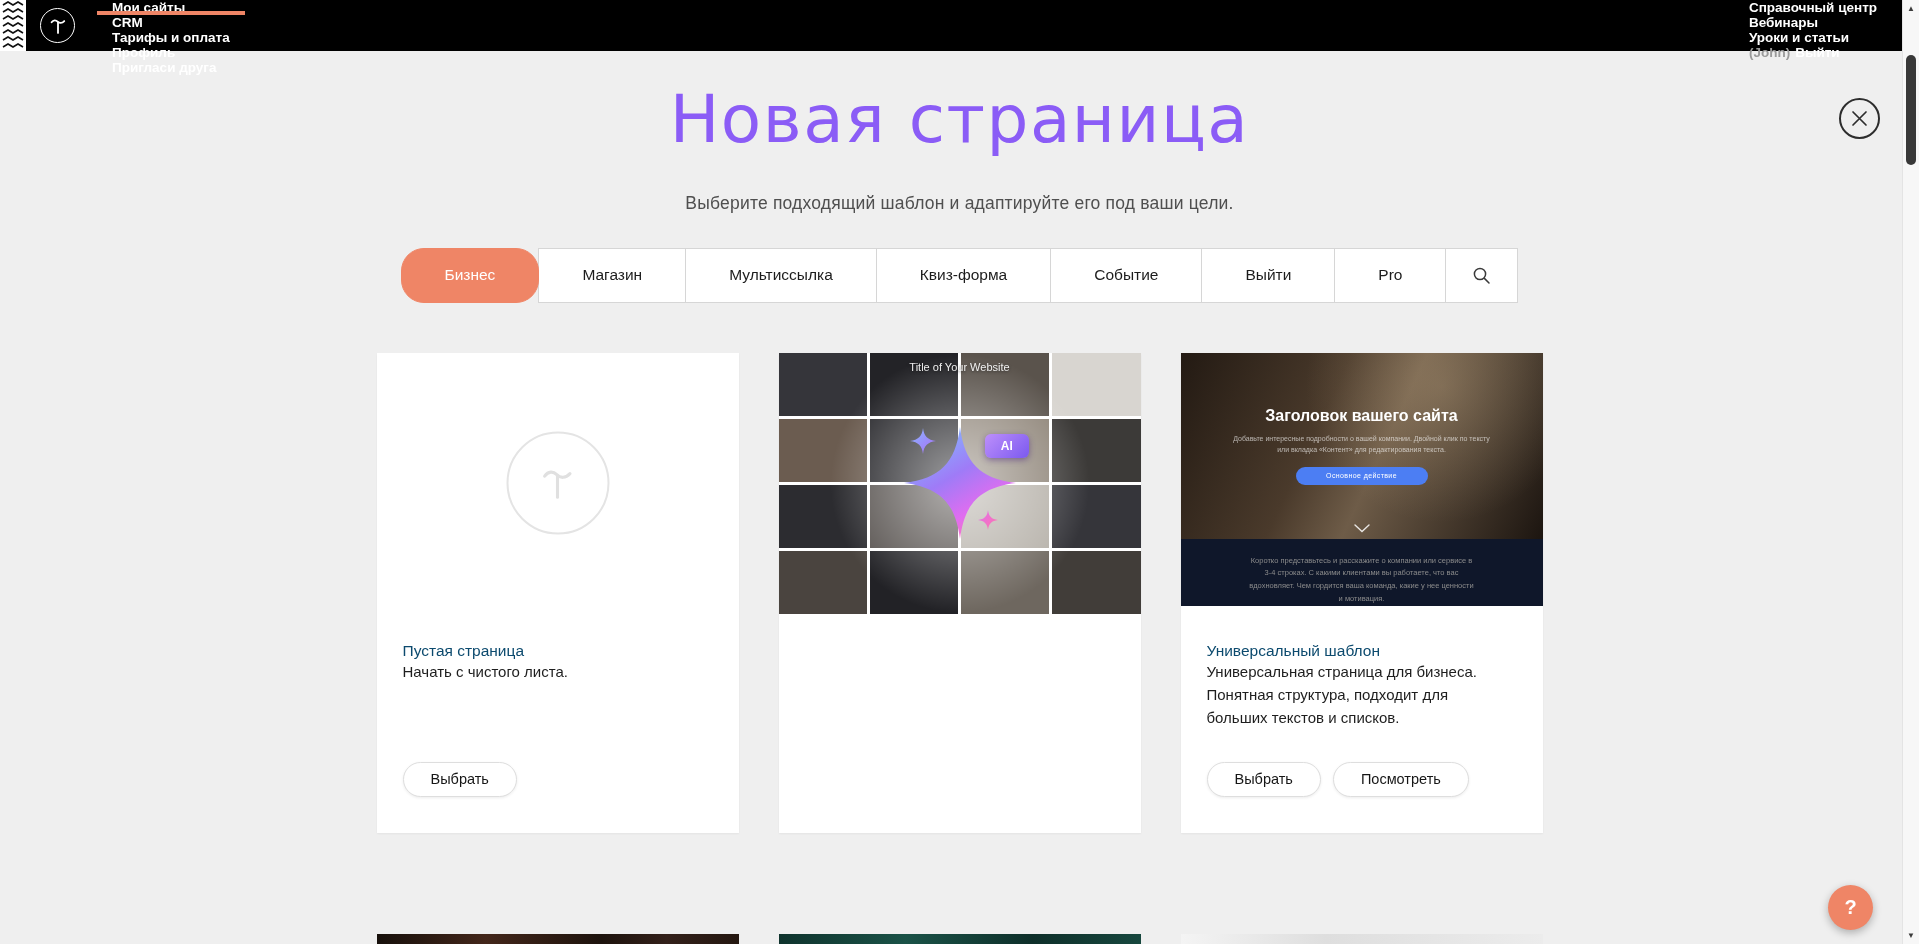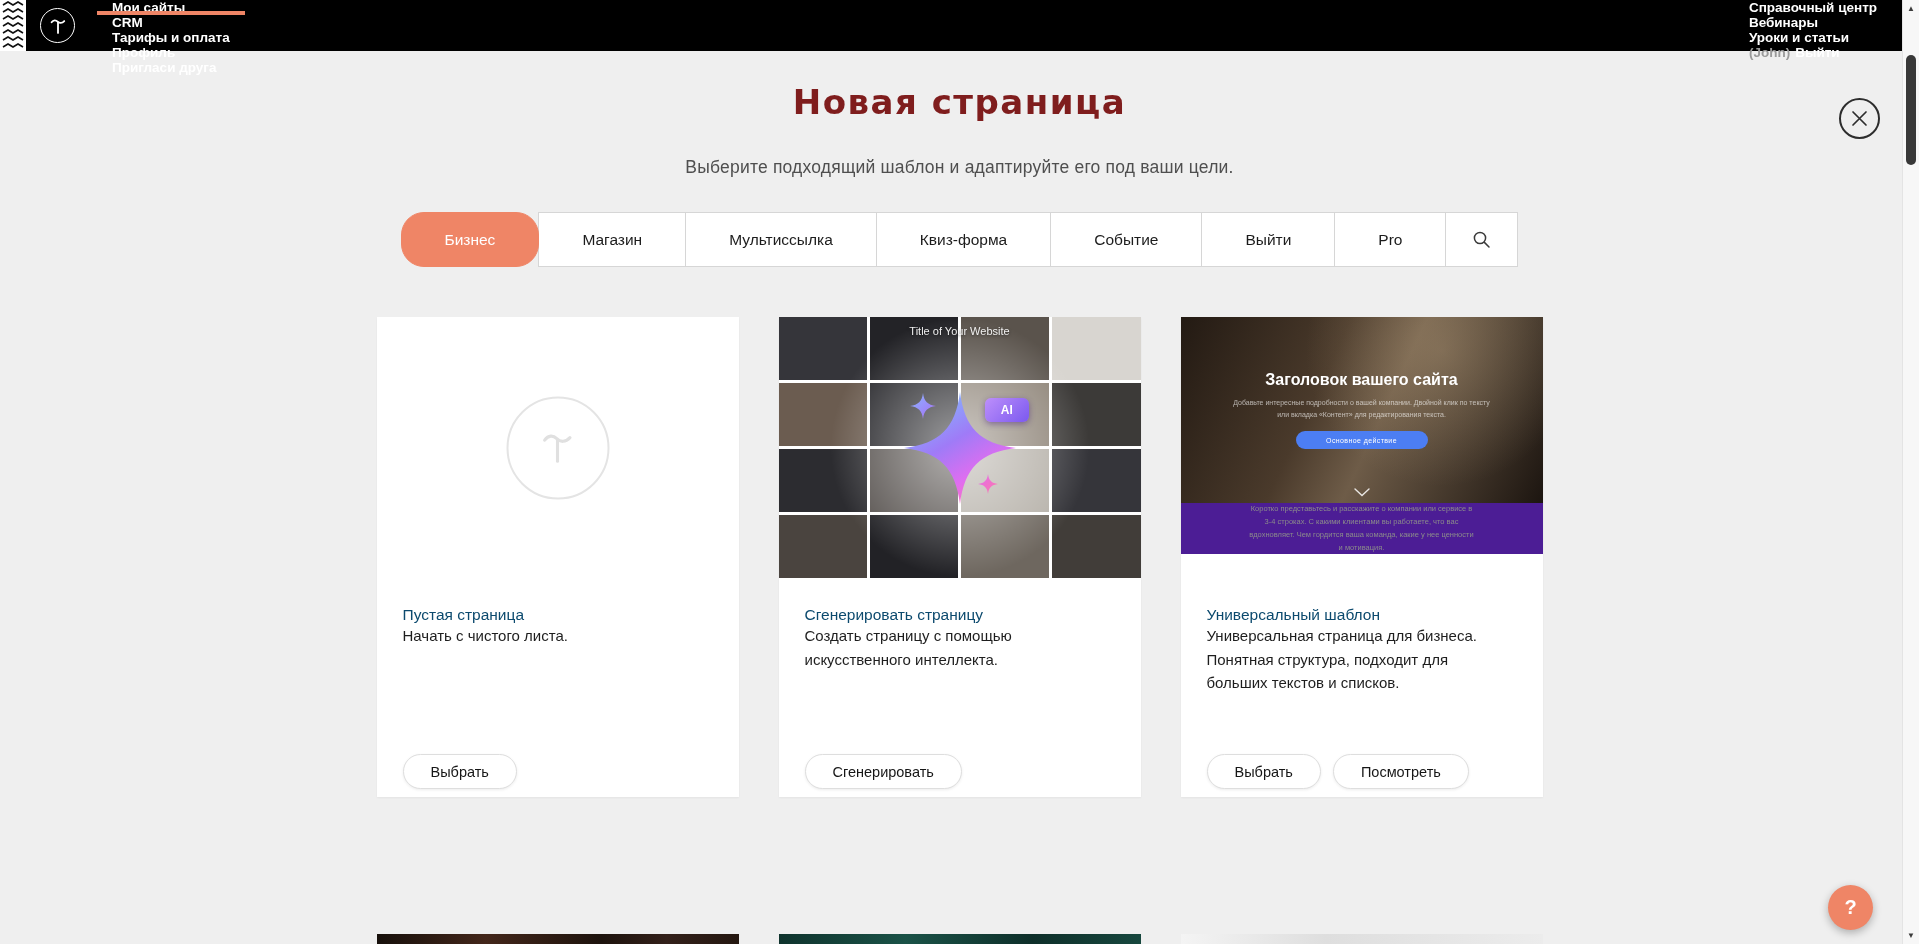--- a/index.html
+++ b/index.html
@@ -12,40 +12,40 @@
   .zigzag { width:26px; height:51px; background:#fff; flex:0 0 auto; }
   .logo { width:35px; height:35px; margin:8px 0 0 14px; border-radius:50%; border:1.6px solid #fff; display:flex; align-items:center; justify-content:center; flex:0 0 auto; cursor:pointer; color:#fff; }
   .nav { display:flex; align-items:stretch; margin-left:22px;flex-direction:column; }
   .nav-item { position:relative; display:flex; align-items:center; padding:0 15px; color:#fff; font-size:13.5px; font-weight:bold; text-decoration:none; cursor:pointer; white-space:nowrap; }
   .nav-item.active::after { content:""; position:absolute; left:0; right:0; bottom:0; height:4px; background:#ef8566; }
   .nav-right { margin-left:auto; display:flex; align-items:stretch; padding-right:27px; }
   .profile-name { color:#9a9a9a; font-weight:bold; margin-right:5px; }
 
   
   .content { position:relative; padding-top:84px; text-align:center; }
-  .page-title { font-family:"DejaVu Sans","Liberation Sans",sans-serif; font-weight:700; font-size:34px; letter-spacing:1.5px; color:#7f1d1d; line-height:1.1; }
+  .page-title { font-family:"DejaVu Sans","Liberation Sans",sans-serif; font-weight:400; font-size:66px; letter-spacing:1.5px; color:#8b5cf6; line-height:1.1; }
   .page-subtitle { margin-top:36px; font-size:17.5px; color:#4f4f4f; letter-spacing:.2px; }
 
   .close-btn { position:absolute; top:98px; right:39px; width:41px; height:41px; border-radius:50%; border:2px solid #2d2d2d; background:transparent; display:flex; align-items:center; justify-content:center; cursor:pointer; z-index:20; }
 
   
   .tabs { margin-top:34px; display:inline-flex; align-items:stretch; height:55px; }
   .tab { display:flex; align-items:center; justify-content:center; padding:0 43px; background:#fff; border:1px solid #d6d6d6; margin-left:-1px; font-size:15.5px; color:#1c1c1c; cursor:pointer; white-space:nowrap; }
   .tab:first-child { margin-left:0; border-radius:3px 0 0 3px; }
   .tab.active { background:#ef8566; border-color:#ef8566; color:#fff; z-index:2;border-radius:23px; }
   .tab.search { padding:0 26px; }
 
   
   .cards { margin-top:50px; display:flex; justify-content:center; gap:40px; text-align:left; }
   .card { width:362px; height:480px; background:#fff; display:flex; flex-direction:column; box-shadow:0 1px 2px rgba(0,0,0,.05); }
   .card-preview { position:relative; height:261px; flex:0 0 auto; overflow:hidden; }
   .card-body { position:relative; flex:1; padding:28px 26px 22px; }
   .card-title { font-size:15.5px; font-weight:normal; color:#0c4a6e; margin-bottom:0; }
   .card-desc { font-size:15px; line-height:1.55; color:#1e1e1e; width:94%; }
-  .card-actions { position:absolute; left:26px; bottom:8px; display:flex; gap:12px;margin-top:16px; }
+  .card-actions { position:absolute; left:26px; bottom:36px; display:flex; gap:12px;margin-top:16px; }
   .pill-btn { height:35px; padding:0 27px; border-radius:18px; border:1px solid #dedede; background:#fff; box-shadow:0 1px 3px rgba(0,0,0,.08); font-family:"Liberation Sans",sans-serif; font-size:14.5px; color:#161616; display:flex; align-items:center; cursor:pointer; }
 
   
   .watermark { position:absolute; top:50%; left:50%; transform:translate(-50%,-50%); width:103px; height:103px; border-radius:50%; border:2.5px solid #e4e4e4; display:flex; align-items:center; justify-content:center; color:#e0e0e0; }
 
   
   .collage { position:absolute; inset:0; display:grid; grid-template-columns:repeat(4,1fr); grid-template-rows:repeat(4,1fr); gap:3px; background:#fff; }
   .collage div { width:100%; height:100%; }
   .collage-glow { position:absolute; inset:0; background:radial-gradient(circle at 50% 50%, rgba(255,255,255,.55) 0%, rgba(255,255,255,0) 58%); }
   .collage-title { position:absolute; top:8px; left:0; width:100%; text-align:center; color:rgba(255,255,255,.92); font-size:11px; text-shadow:0 1px 3px rgba(0,0,0,.5); }
@@ -54,21 +54,21 @@
   .star-sm1 { position:absolute; top:34%; left:40%; transform:translate(-50%,-50%); }
   .star-sm2 { position:absolute; top:64%; left:58%; transform:translate(-50%,-50%); }
 
   
   .hero { position:relative; height:186px; background:linear-gradient(115deg,#231a13 0%,#4a3a2b 38%,#6e5c48 55%,#1c1510 100%); text-align:center; }
   .hero::before { content:""; position:absolute; inset:0; background:radial-gradient(circle at 72% 18%, rgba(190,165,130,.35), rgba(0,0,0,0) 45%); }
   .hero-title { position:relative; padding-top:54px; color:#fff; font-size:16px; font-weight:bold; }
   .hero-sub { position:relative; margin:8px auto 0; width:72%; color:rgba(255,255,255,.62); font-size:7px; line-height:1.65; }
   .hero-btn { position:relative; margin:11px auto 0; width:132px; height:18px; border-radius:10px; background:#4c7ef3; color:#fff; font-size:7px; letter-spacing:.4px; display:flex; align-items:center; justify-content:center; cursor:pointer; }
   .hero-chevron { position:absolute; bottom:6px; left:50%; transform:translateX(-50%); opacity:.85; }
-  .mini-body { background:#4c1d95; }
+  .mini-body { padding-top:16px; background:#0f172a; }
   .mini-text { margin:0 auto; width:62%; font-size:7.5px; line-height:1.7; color:#8b8b8b; text-align:center; }
 
   
   .next-row { position:absolute; bottom:0; left:50%; transform:translateX(-50%); display:flex; gap:40px; }
   .strip { width:362px; height:10px; }
   .strip-1 { background:linear-gradient(90deg,#17100b,#43261a 30%,#1d130d 62%,#33201а 80%,#241710); }
   .strip-2 { background:linear-gradient(90deg,#0f332d,#1a5247 35%,#0e2f2a 70%,#17473e); }
   .strip-3 { background:linear-gradient(90deg,#f4f4f4,#dedede 40%,#ececec); }
 
   
@@ -215,27 +215,20 @@
           <svg class="star-sm2" width="20" height="20" viewBox="0 0 100 100">
             <defs>
                 <linearGradient id="g3" x1="0" y1="0" x2="1" y2="1">
               <stop offset="0" stop-color="#e06df0"></stop>
                   <stop offset="1" stop-color="#ff77a8"></stop>
             </linearGradient>
               </defs>
             <path d="M50 0 C54 32 68 46 100 50 C68 54 54 68 50 100 C46 68 32 54 0 50 C32 46 46 32 50 0 Z" fill="url(#g3)"></path>
           </svg>
         </div>
-        <div class="card-body">
-          <div class="card-title">Сгенерировать страницу</div>
-          <div class="card-desc">Создать страницу с помощью искусственного интеллекта.</div>
-          <div class="card-actions">
-            <button class="pill-btn">Сгенерировать</button>
-          </div>
-        </div>
       </div>
 
       <div class="card">
         <div class="card-preview">
           <div class="hero">
             <div class="hero-title">Заголовок вашего сайта</div>
             <div class="hero-sub">Добавьте интересные подробности о вашей компании. Двойной клик по тексту или вкладка «Контент» для редактирования текста.</div>
             <div class="hero-btn">Основное действие</div>
             <svg class="hero-chevron" width="16" height="9" viewBox="0 0 16 9">
               <path d="M1 1 L8 7.5 L15 1" fill="none" stroke="#fff" stroke-width="1.4" stroke-linecap="round"></path>

